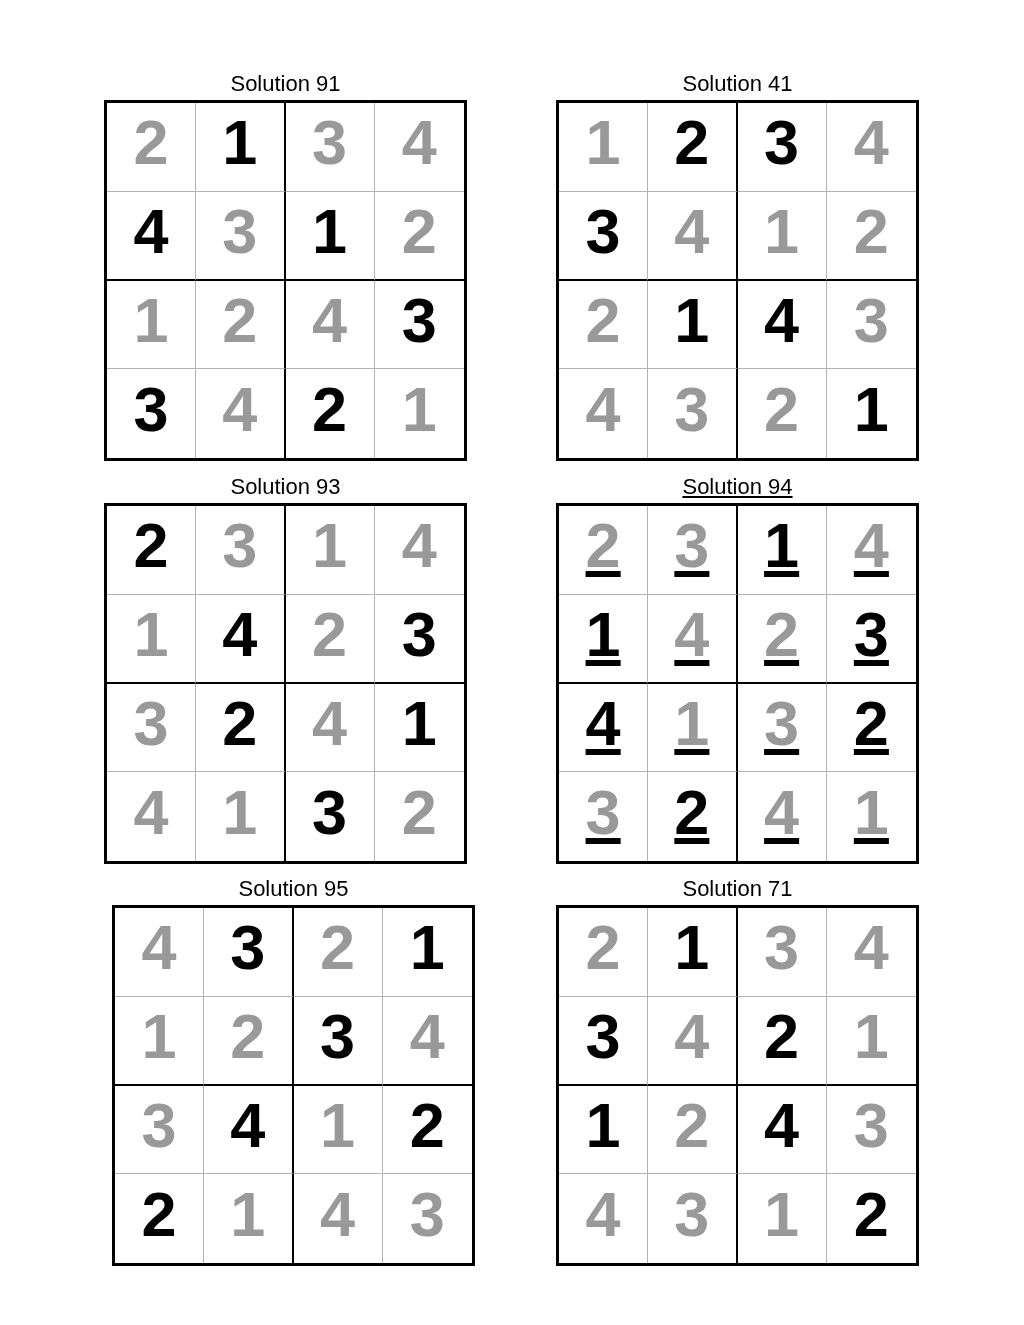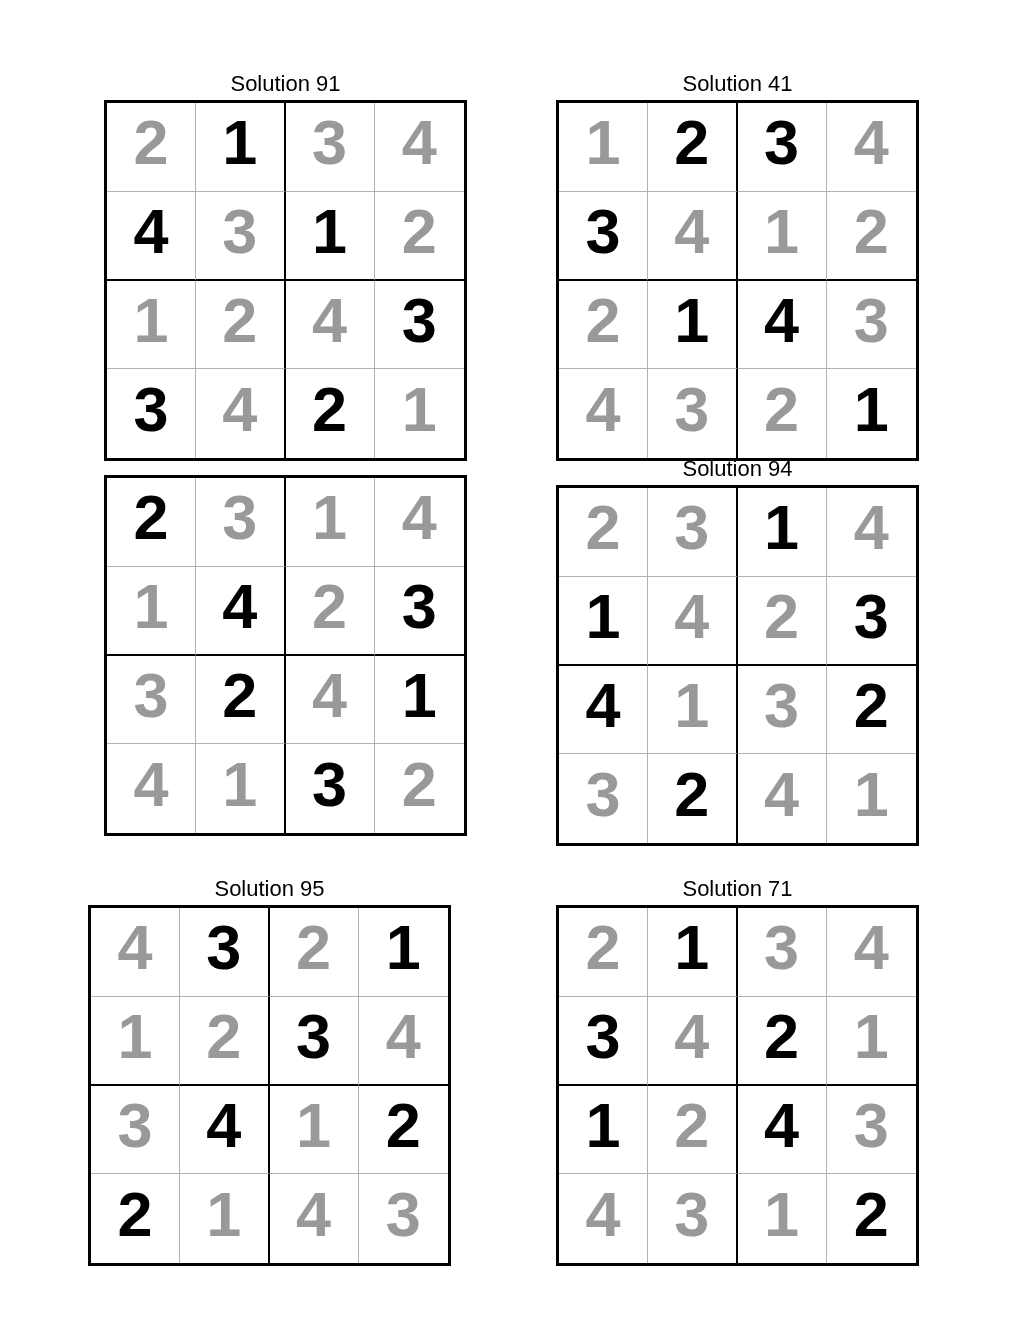--- a/index.html
+++ b/index.html
@@ -93,61 +93,62 @@
         <div class="cell br-d bb-l" style="color: rgb(0, 0, 0);">1</div>
         <div class="cell br-l bb-l" style="color: rgb(0, 0, 0);">4</div>
         <div class="cell bb-l" style="color: rgb(153, 153, 153);">3</div>
         <div class="cell br-l" style="color: rgb(153, 153, 153);">4</div>
         <div class="cell br-d" style="color: rgb(153, 153, 153);">3</div>
         <div class="cell br-l" style="color: rgb(153, 153, 153);">2</div>
         <div class="cell" style="color: rgb(0, 0, 0);">1</div>
       </div>
     </section>
     <section class="puzzle" style="left: 104px; top: 475px;">
+      <div class="puzzle-title">Solution 93</div>
       <div class="grid">
         <div class="cell br-l bb-l" style="color: rgb(0, 0, 0);">2</div>
         <div class="cell br-d bb-l" style="color: rgb(153, 153, 153);">3</div>
         <div class="cell br-l bb-l" style="color: rgb(153, 153, 153);">1</div>
         <div class="cell bb-l" style="color: rgb(153, 153, 153);">4</div>
         <div class="cell br-l bb-d" style="color: rgb(153, 153, 153);">1</div>
         <div class="cell br-d bb-d" style="color: rgb(0, 0, 0);">4</div>
         <div class="cell br-l bb-d" style="color: rgb(153, 153, 153);">2</div>
         <div class="cell bb-d" style="color: rgb(0, 0, 0);">3</div>
         <div class="cell br-l bb-l" style="color: rgb(153, 153, 153);">3</div>
         <div class="cell br-d bb-l" style="color: rgb(0, 0, 0);">2</div>
         <div class="cell br-l bb-l" style="color: rgb(153, 153, 153);">4</div>
         <div class="cell bb-l" style="color: rgb(0, 0, 0);">1</div>
         <div class="cell br-l" style="color: rgb(153, 153, 153);">4</div>
         <div class="cell br-d" style="color: rgb(153, 153, 153);">1</div>
         <div class="cell br-l" style="color: rgb(0, 0, 0);">3</div>
         <div class="cell" style="color: rgb(153, 153, 153);">2</div>
       </div>
     </section>
-    <section class="puzzle" style="left: 556px; top: 457px;">
+    <section class="puzzle" style="left: 556px; top: 475px; text-decoration: underline;">
       <div class="puzzle-title">Solution 94</div>
       <div class="grid">
         <div class="cell br-l bb-l" style="color: rgb(153, 153, 153);">2</div>
         <div class="cell br-d bb-l" style="color: rgb(153, 153, 153);">3</div>
         <div class="cell br-l bb-l" style="color: rgb(0, 0, 0);">1</div>
         <div class="cell bb-l" style="color: rgb(153, 153, 153);">4</div>
         <div class="cell br-l bb-d" style="color: rgb(0, 0, 0);">1</div>
         <div class="cell br-d bb-d" style="color: rgb(153, 153, 153);">4</div>
         <div class="cell br-l bb-d" style="color: rgb(153, 153, 153);">2</div>
         <div class="cell bb-d" style="color: rgb(0, 0, 0);">3</div>
         <div class="cell br-l bb-l" style="color: rgb(0, 0, 0);">4</div>
         <div class="cell br-d bb-l" style="color: rgb(153, 153, 153);">1</div>
         <div class="cell br-l bb-l" style="color: rgb(153, 153, 153);">3</div>
         <div class="cell bb-l" style="color: rgb(0, 0, 0);">2</div>
         <div class="cell br-l" style="color: rgb(153, 153, 153);">3</div>
         <div class="cell br-d" style="color: rgb(0, 0, 0);">2</div>
         <div class="cell br-l" style="color: rgb(153, 153, 153);">4</div>
         <div class="cell" style="color: rgb(153, 153, 153);">1</div>
       </div>
     </section>
-    <section class="puzzle" style="left: 88px; top: 877px;">
+    <section class="puzzle" style="left: 112px; top: 877px;">
       <div class="puzzle-title">Solution 95</div>
       <div class="grid">
         <div class="cell br-l bb-l" style="color: rgb(153, 153, 153);">4</div>
         <div class="cell br-d bb-l" style="color: rgb(0, 0, 0);">3</div>
         <div class="cell br-l bb-l" style="color: rgb(153, 153, 153);">2</div>
         <div class="cell bb-l" style="color: rgb(0, 0, 0);">1</div>
         <div class="cell br-l bb-d" style="color: rgb(153, 153, 153);">1</div>
         <div class="cell br-d bb-d" style="color: rgb(153, 153, 153);">2</div>
         <div class="cell br-l bb-d" style="color: rgb(0, 0, 0);">3</div>
         <div class="cell bb-d" style="color: rgb(153, 153, 153);">4</div>

